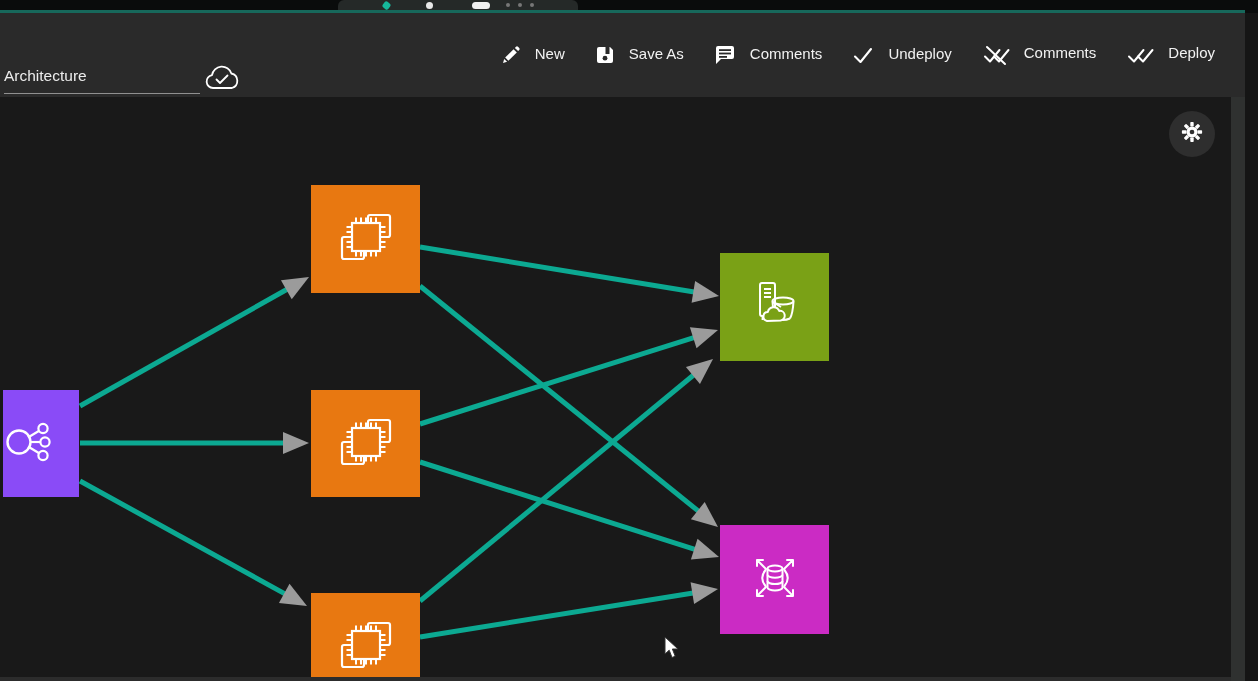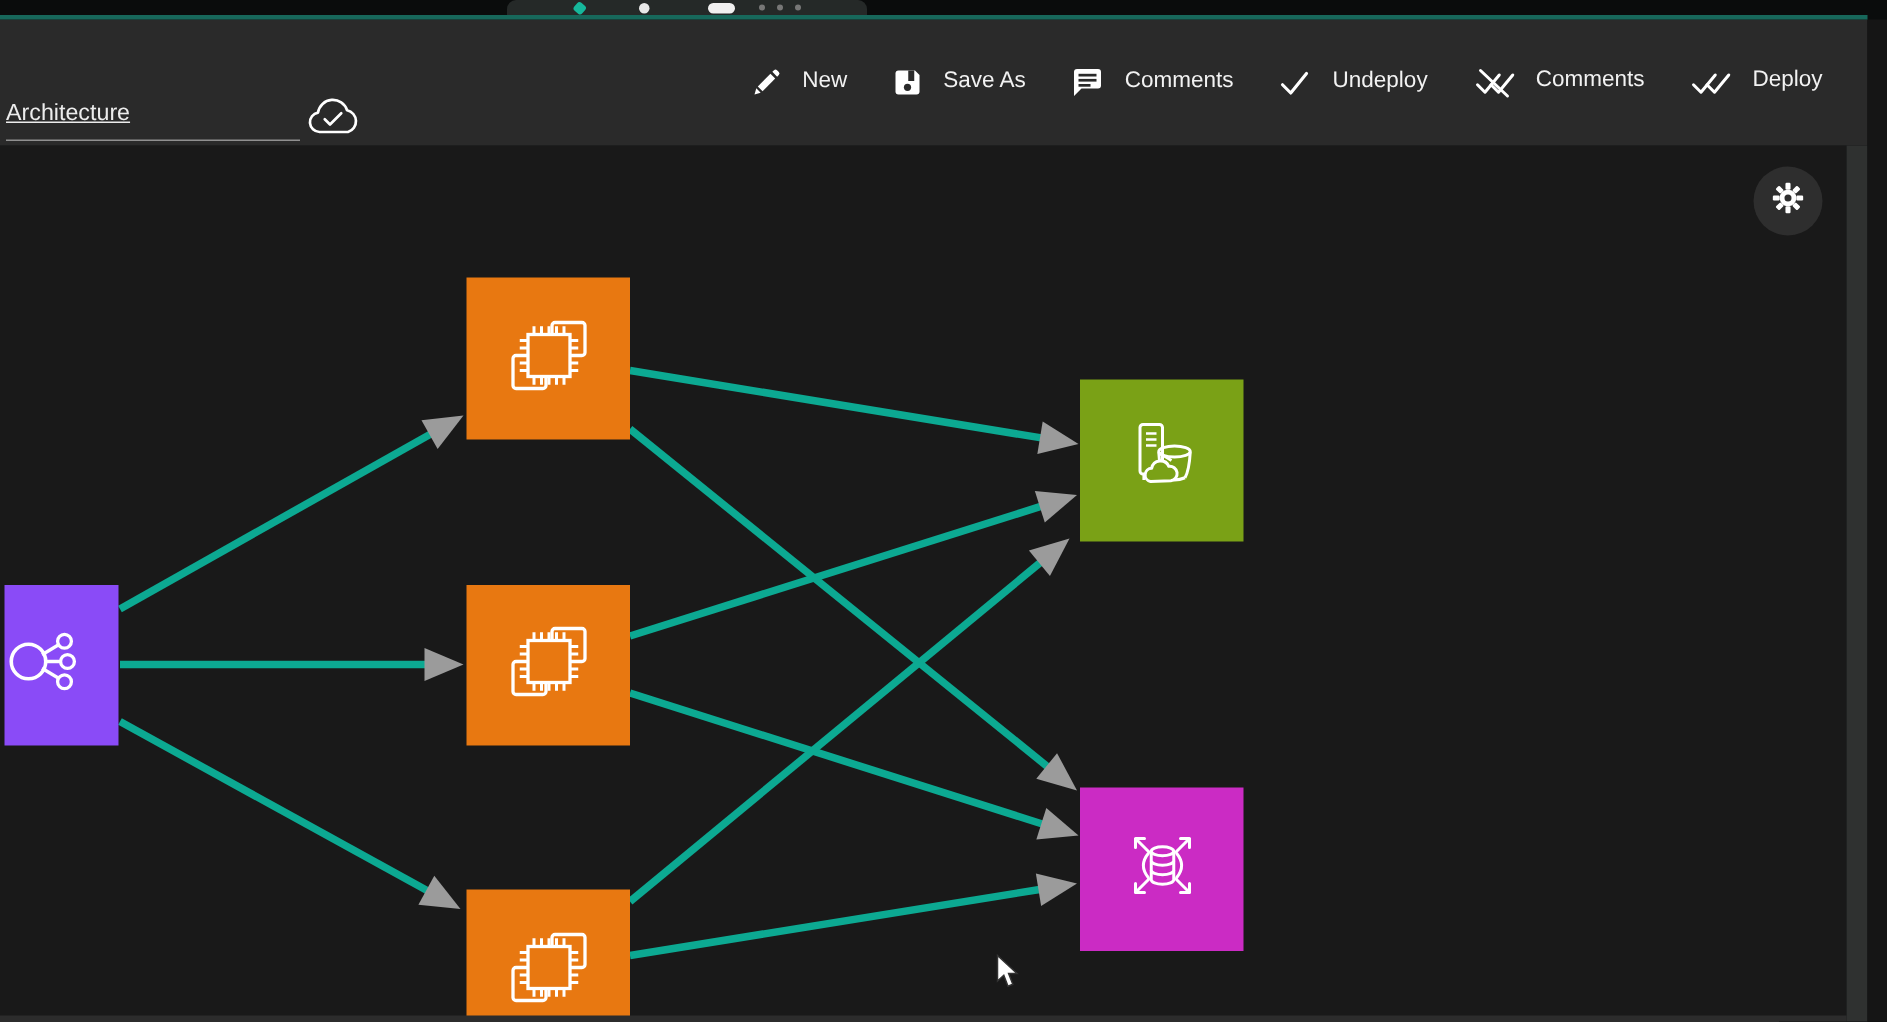--- a/index.html
+++ b/index.html
@@ -6,21 +6,21 @@
     font-family:"Liberation Sans",sans-serif;-webkit-font-smoothing:antialiased;}
   .abs{position:absolute;}
   
   #top-strip{left:0;top:0;width:1258px;height:10px;background:#0a0c0c;z-index:5;}
   #tab-remnant{left:338px;top:0;width:240px;height:10px;background:#252928;border-radius:6px 6px 0 0;}
   #tab-remnant .glyph{position:absolute;top:2px;}
   #teal-divider{left:0;top:10px;width:1245px;height:3px;background:#17685b;z-index:5;}
   
   #toolbar{left:0;top:13px;width:1245px;height:84px;background:#2a2a2a;z-index:4;}
   #title-field{position:absolute;left:4px;top:50px;width:196px;height:30px;border-bottom:1px solid #909090;
-    color:#ececec;font-size:15.5px;line-height:26px;cursor:text;text-decoration:underline;}
+    color:#ececec;font-size:15.5px;line-height:26px;cursor:text;}
   #cloud-saved{position:absolute;left:204px;top:51px;}
   #toolbar-actions{position:absolute;right:30px;top:0;height:84px;display:flex;align-items:center;gap:30px;}
   .tb-btn{display:flex;align-items:flex-start;gap:14px;color:#f2f2f2;font-size:15px;cursor:pointer;white-space:nowrap;}
   .tb-btn svg{display:block;}
   
   #canvas{left:0;top:97px;width:1231px;height:584px;background:#191919;overflow:hidden;z-index:1;}
   #wires{position:absolute;left:0;top:0;z-index:1;}
   .node{position:absolute;z-index:2;display:flex;align-items:center;justify-content:center;background:var(--nc);}
   .node.icon-left{justify-content:flex-start;padding-left:2px;box-sizing:border-box;}
   #settings-btn{position:absolute;left:1169px;top:14px;width:46px;height:46px;border-radius:50%;

